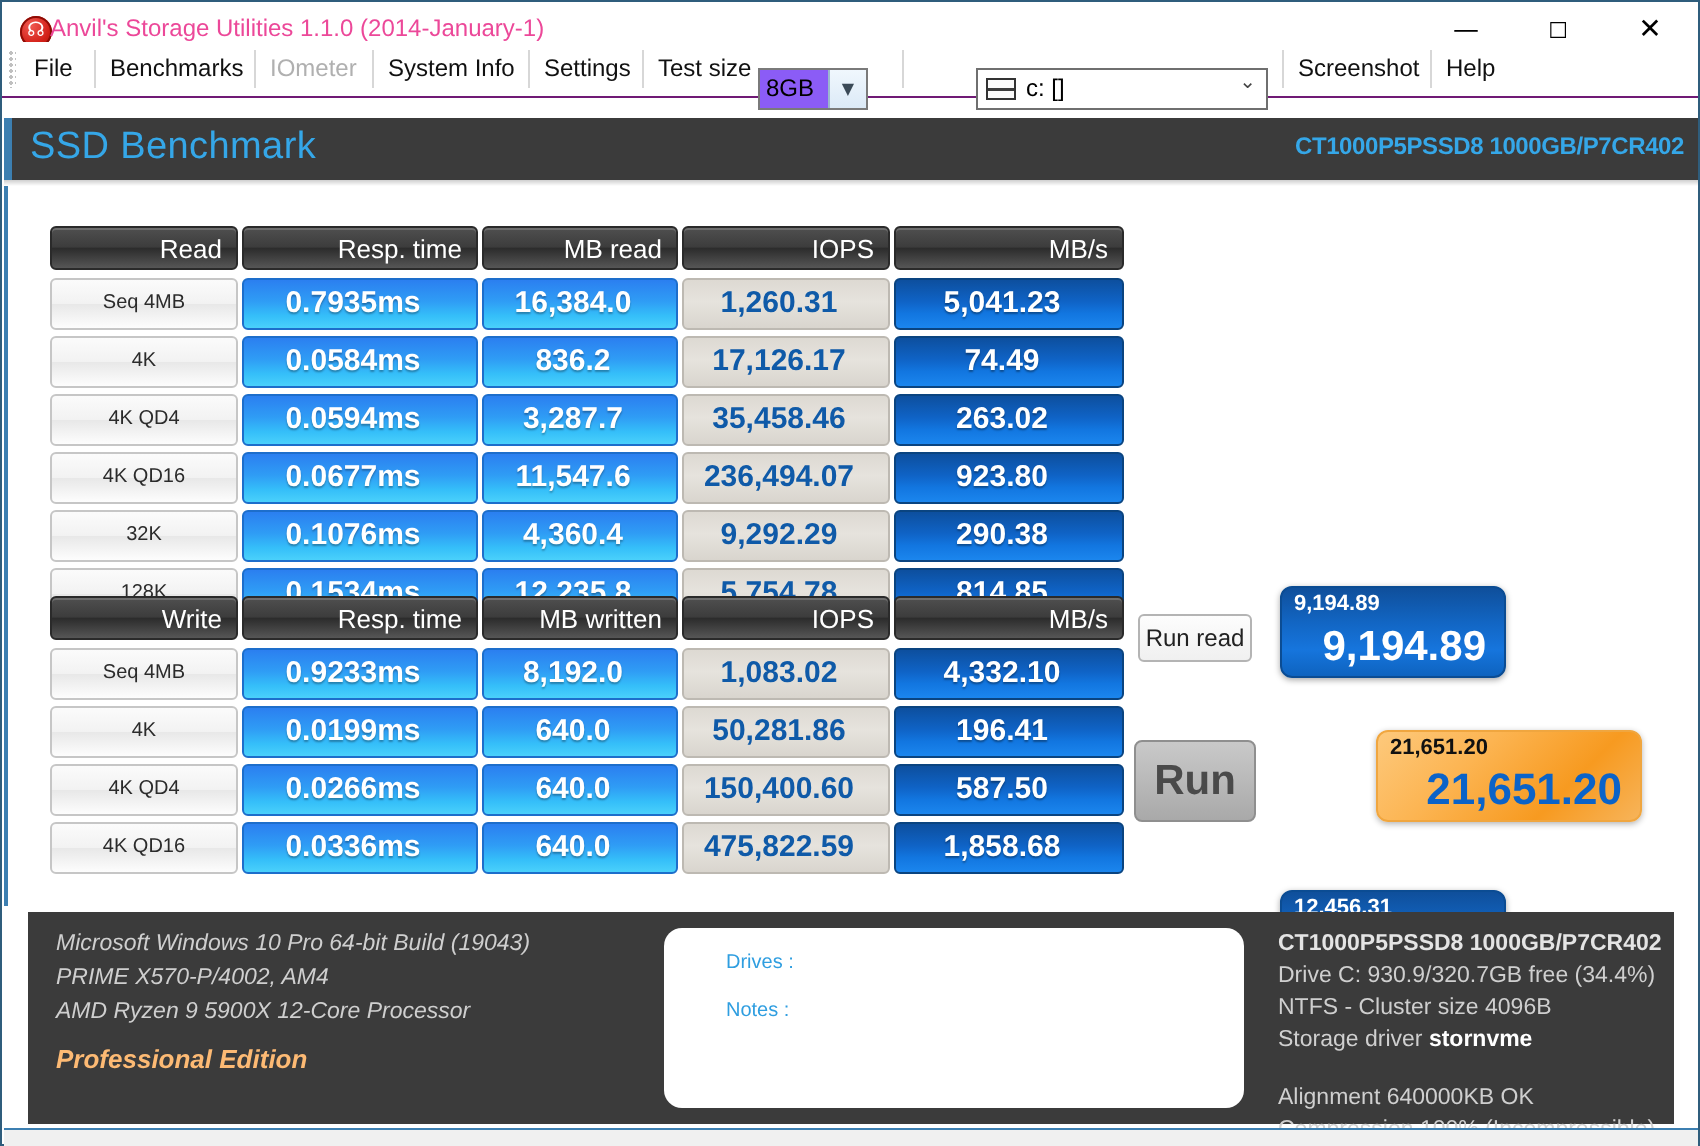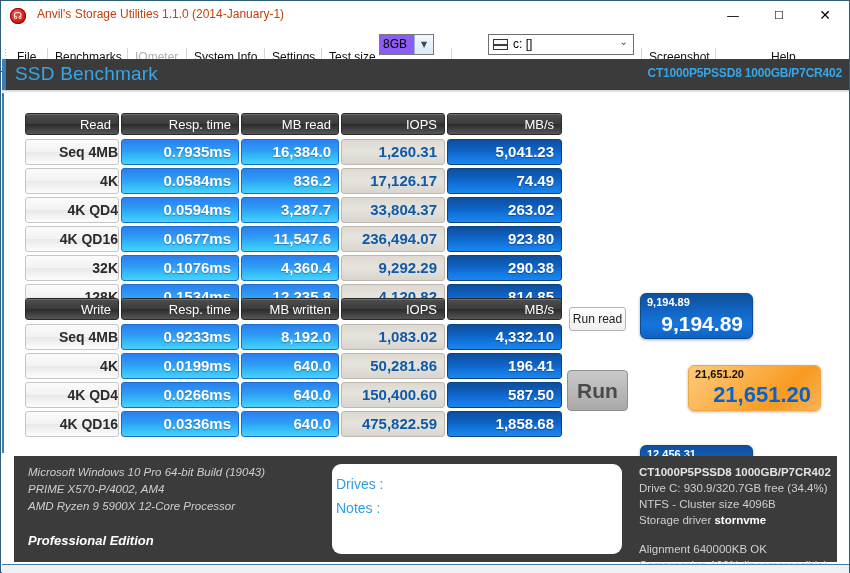--- a/index.html
+++ b/index.html
@@ -48,23 +48,23 @@
     left: 0; top: 0;
     width: 16px; height: 16px;
     color: #ffffff;
     font-size: 10px;
     line-height: 16px;
     text-align: center;
     font-family: "DejaVu Sans", sans-serif;
   }
   #title-text {
     position: absolute;
-    left: 36px; top: 6px;
-    font-size: 12px;
-    color: #c2410c;
+    left: 24px; top: 6px;
+    font-size: 12px;
+    color: #ec4899;
     white-space: nowrap;
   }
   .win-btn {
     position: absolute;
     top: 0;
     width: 46px;
     height: 29px;
     text-align: center;
     line-height: 29px;
     font-size: 13px;
@@ -72,21 +72,21 @@
     font-family: "DejaVu Sans", sans-serif;
     cursor: default;
   }
   #btn-min { right: 93px; }
   #btn-max { right: 47px; font-size: 11px; }
   #btn-close { right: 1px; font-size: 14px; }
 
   
   #menu-bar {
     position: absolute;
-    left: 0; top: 43px;
+    left: 0; top: 20px;
     width: 848px;
     height: 27px;
     background: #ffffff;
     border-bottom: 1px solid #701a75;
   }
   #grip {
     position: absolute;
     left: 3px; top: 4px;
     width: 4px; height: 19px;
     background-image:
@@ -233,21 +233,21 @@
   .hrow { height: 22px; margin-bottom: 4px; }
 
   .cell {
     position: absolute;
     top: 0;
     height: 26px;
     box-sizing: border-box;
     line-height: 24px;
     font-size: 15px;
     font-weight: bold;
-    text-align: right;
+    text-align: center;
     padding-right: 7px;
     border-radius: 3px;
     white-space: nowrap;
     overflow: hidden;
   }
   .hcell {
     position: absolute;
     top: 0;
     height: 22px;
     box-sizing: border-box;
@@ -268,22 +268,23 @@
   .c0 { left: 0px;   width: 94px; }
   .c1 { left: 96px;  width: 118px; }
   .c2 { left: 216px; width: 98px; }
   .c3 { left: 316px; width: 104px; }
   .c4 { left: 422px; width: 115px; }
 
   .label-cell {
     background: linear-gradient(#fbfbfb 0%, #f2f2f2 50%, #e8e8e8 51%, #fdfdfd 100%);
     border: 1px solid #c6c6c6;
     color: #2b2b2b;
-    font-size: 14px;
-    font-weight: bold;
+    font-size: 10px;
+    font-weight: normal;
+    text-align: center;
     padding-right: 0;
     line-height: 24px;
   }
   .blue-cell {
     background: linear-gradient(#2b7ff0 0%, #2f9df5 45%, #35bff9 75%, #4ad1fb 100%);
     border: 1px solid #1d6ecb;
     color: #ffffff;
     text-shadow: 0 1px 1px rgba(0,0,0,0.30);
   }
   .gray-cell {
@@ -388,37 +389,37 @@
     width: 300px;
     font-style: italic;
   }
   #sys-info .line {
     font-size: 11.5px;
     color: #cfcfcf;
     line-height: 17px;
     white-space: nowrap;
   }
   #edition {
-    margin-top: 18px;
+    margin-top: 7px;
     font-size: 13px;
     font-weight: bold;
-    color: #ffffff;
+    color: #fdba74;
   }
   #notes-box {
     position: absolute;
     left: 318px; top: 8px;
     width: 290px;
     height: 90px;
     background: #ffffff;
     border-radius: 9px;
   }
   .notes-label {
     position: absolute;
-    left: 4px;
-    font-size: 14px;
+    left: 31px;
+    font-size: 10px;
     color: #2f9ee0;
   }
   #notes-drives { top: 12px; }
   #notes-notes  { top: 36px; }
 
   #drive-info {
     position: absolute;
     left: 625px; top: 8px;
     width: 200px;
   }
@@ -472,21 +473,21 @@
     <div class="menu-sep" style="left:263px;"></div>
     <div class="menu-item" style="left:271px;">Settings</div>
     <div class="menu-sep" style="left:320px;"></div>
     <div class="menu-item" style="left:328px;">Test size</div>
 
     <div class="menu-sep" style="left:450px;"></div>
     <div id="drive-label">Drive</div>
     <div class="menu-sep" style="left:640px;"></div>
     <div class="menu-item" style="left:648px;">Screenshot</div>
     <div class="menu-sep" style="left:714px;"></div>
-    <div class="menu-item" style="left:722px;margin-left:48px;">Help</div>
+    <div class="menu-item" style="left:722px;">Help</div>
   </div>
 
   <div id="testsize-combo">
     <div id="testsize-value">8GB</div>
     <div id="testsize-arrow">▼</div>
   </div>
 
   <div id="drive-combo">
     <div id="drive-icon"></div>
     <div id="drive-text">c: []</div>
@@ -522,42 +523,42 @@
         <div class="cell c0 label-cell">4K</div>
         <div class="cell c1 blue-cell">0.0584ms</div>
         <div class="cell c2 blue-cell">836.2</div>
         <div class="cell c3 gray-cell">17,126.17</div>
         <div class="cell c4 deep-cell">74.49</div>
       </div>
       <div class="row">
         <div class="cell c0 label-cell">4K QD4</div>
         <div class="cell c1 blue-cell">0.0594ms</div>
         <div class="cell c2 blue-cell">3,287.7</div>
-        <div class="cell c3 gray-cell">33,804.37</div>
+        <div class="cell c3 gray-cell">35,458.46</div>
         <div class="cell c4 deep-cell">263.02</div>
       </div>
       <div class="row">
         <div class="cell c0 label-cell">4K QD16</div>
         <div class="cell c1 blue-cell">0.0677ms</div>
         <div class="cell c2 blue-cell">11,547.6</div>
         <div class="cell c3 gray-cell">236,494.07</div>
         <div class="cell c4 deep-cell">923.80</div>
       </div>
       <div class="row">
         <div class="cell c0 label-cell">32K</div>
         <div class="cell c1 blue-cell">0.1076ms</div>
         <div class="cell c2 blue-cell">4,360.4</div>
         <div class="cell c3 gray-cell">9,292.29</div>
         <div class="cell c4 deep-cell">290.38</div>
       </div>
       <div class="row">
         <div class="cell c0 label-cell">128K</div>
         <div class="cell c1 blue-cell">0.1534ms</div>
         <div class="cell c2 blue-cell">12,235.8</div>
-        <div class="cell c3 gray-cell">4,120.82</div>
+        <div class="cell c3 gray-cell">5,754.78</div>
         <div class="cell c4 deep-cell">814.85</div>
       </div>
     </div>
 
     <div class="bench-table" id="write-table">
       <div class="row hrow">
         <div class="hcell c0">Write</div>
         <div class="hcell c1">Resp. time</div>
         <div class="hcell c2">MB written</div>
         <div class="hcell c3">IOPS</div>

